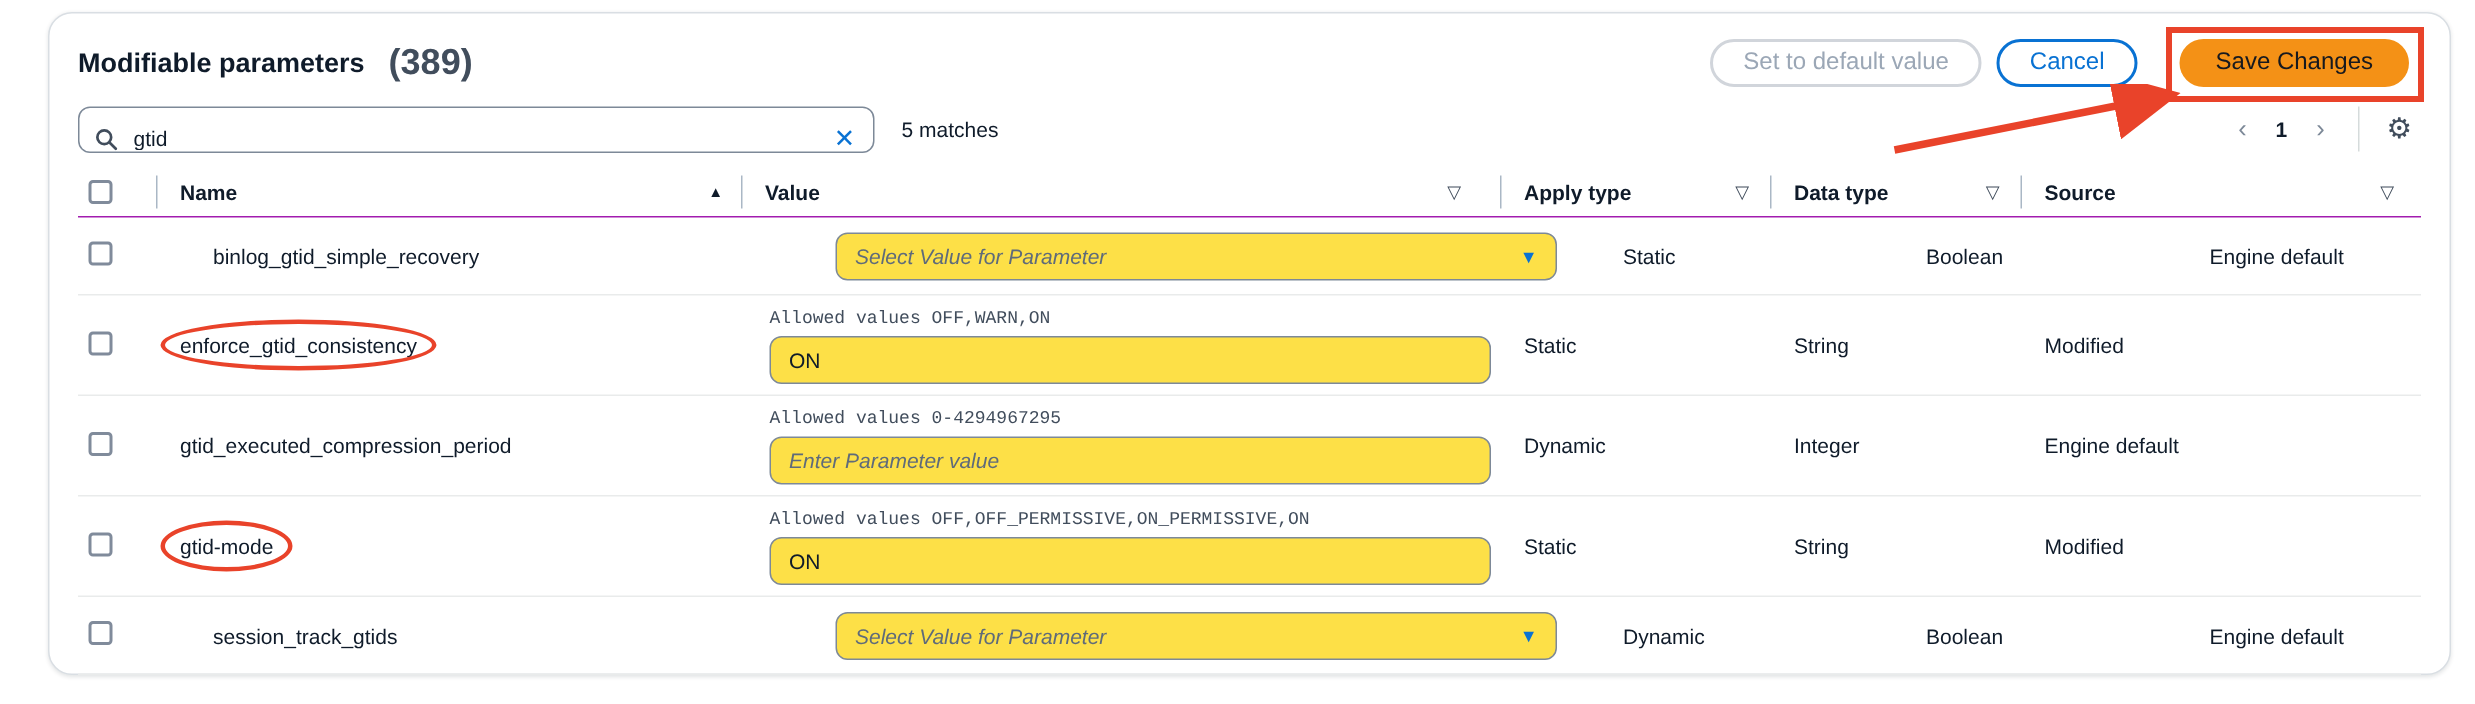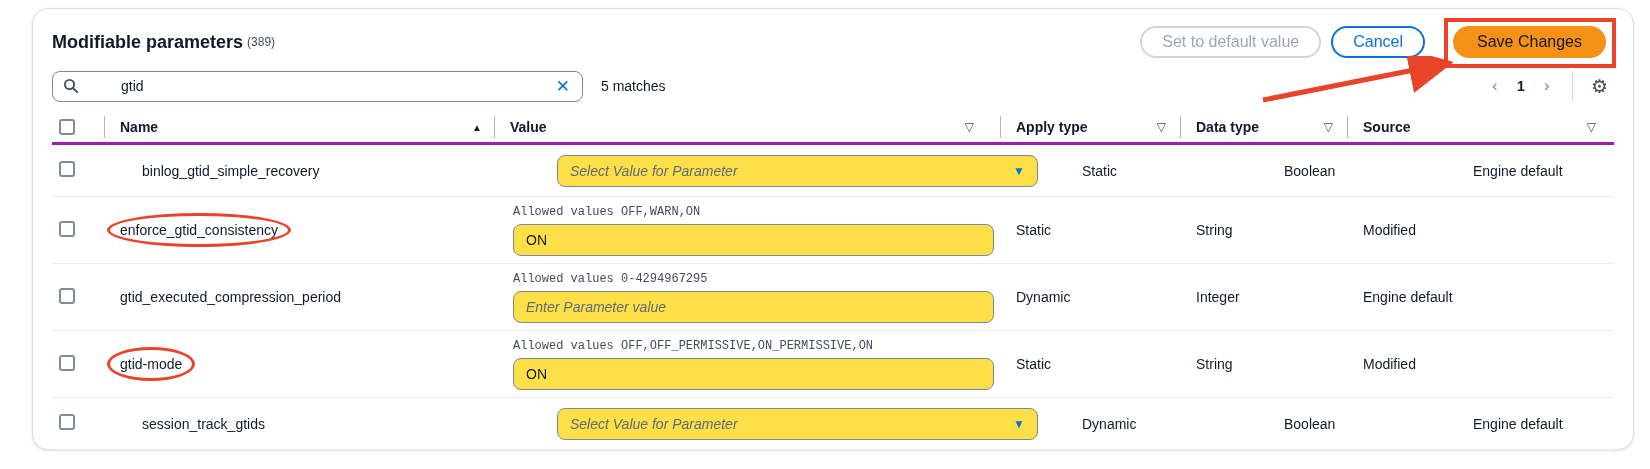--- a/index.html
+++ b/index.html
@@ -13,58 +13,58 @@
   .card{
     position:absolute; left:32px; top:8px; width:1602px; height:442px;
     background:#fff; border:1px solid #d9dee3; border-radius:16px;
     box-shadow:0 1px 3px rgba(0,28,36,.12);
   }
   .card-inner{ padding:16px 19px 0 19px; height:100%; }
 
   
   .top-row{ display:flex; align-items:center; height:34px; }
   .title{ font-size:18px; font-weight:bold; color:#0f1b2a; }
-  .count{ font-size:12px; font-weight:normal; color:#414d5c; margin-left:4px; }
+  .count{ font-size:24px; font-weight:bold; color:#414d5c; margin-left:16px; }
   .actions{ margin-left:auto; display:flex; align-items:center; }
   .btn{
     height:32px; border-radius:16px; padding:0 20px; font-size:16px; font-weight:normal;
     display:inline-flex; align-items:center; background:#fff; cursor:pointer;
     font-family:inherit;
   }
   .btn-disabled{ border:2px solid #d1d5db; color:#9ba7b6; cursor:default; }
   .btn-cancel{ border:2px solid var(--accent); color:var(--accent); margin-left:10px; }
   .save-wrap{ position:relative; margin-left:28px; margin-right:8px; }
   .btn-save{ border:none; background:var(--save-bg); color:#16191f; padding:0 24px; }
   .red-rect{
     position:absolute; left:-9px; right:-10px; top:-8px; bottom:-10px;
     border:4px solid var(--annot); pointer-events:none;
   }
 
   
   .tool-row{ position:relative; margin-top:11px; display:flex; align-items:center; height:32px; }
   .search-box{
     width:531px; height:31px; border:1px solid #7d8998; border-radius:8px;
-    display:flex; align-items:center; padding:0 12px 0 10px; background:#fff;gap:32px;
+    display:flex; align-items:flex-end; padding:0 12px 0 10px; background:#fff;
   }
   .search-box svg{ flex:0 0 auto; }
   .search-input{
     border:none; outline:none; flex:1; margin-left:8px; font:inherit; color:#0f1b2a; background:transparent;
   }
   .clear-x{ color:var(--accent); font-size:17px; font-weight:bold; cursor:pointer; line-height:1; }
   .matches{ margin-left:18px; color:#0f1b2a; }
   .pager{ position:absolute; right:0; top:1px; display:flex; align-items:center; height:30px; }
   .pg-btn{ width:26px; text-align:center; font-size:17px; color:#7d8998; cursor:pointer; background:none; border:none; font-family:inherit; }
   .pg-num{ width:26px; text-align:center; font-size:14px; font-weight:bold; color:#0f1b2a; background:none; border:none; font-family:inherit; cursor:pointer; }
   .pg-div{ width:1px; height:30px; background:#d5dbdb; margin:0 12px; }
   .gear{ font-family:"DejaVu Sans",sans-serif; font-size:19px; color:#414d5c; cursor:pointer; background:none; border:none; line-height:1; }
 
   
   .grid{ display:grid; grid-template-columns:52px 390px 506px 180px 167px 1fr; }
   .table{ margin-top:10px; }
-  .thead{ align-items:center; height:33px; border-bottom:3px solid #a21caf; }
+  .thead{ align-items:center; height:33px; border-bottom:1px solid #a21caf; }
   .th{ position:relative; padding-left:16px; font-weight:bold; color:#0f1b2a; display:flex; align-items:center; height:100%; }
   .th::before{ content:""; position:absolute; left:0; top:50%; transform:translateY(-50%); width:1px; height:22px; background:#aab7c5; }
   .th:first-child::before{ display:none; }
   .th-check{ padding-left:7px; }
   .sort-icon{ margin-left:auto; margin-right:12px; font-size:10px; color:#0f1b2a; cursor:pointer; }
   .filter-icon{ margin-left:auto; font-size:12px; color:#414d5c; cursor:pointer; }
   .fi-value{ margin-right:26px; } .fi-apply{ margin-right:14px; } .fi-data{ margin-right:14px; } .fi-source{ margin-right:18px; }
 
   .row{ align-items:center; border-bottom:1px solid #e9ebeb; }
   .row-s{ height:52px;gap:22px; }

